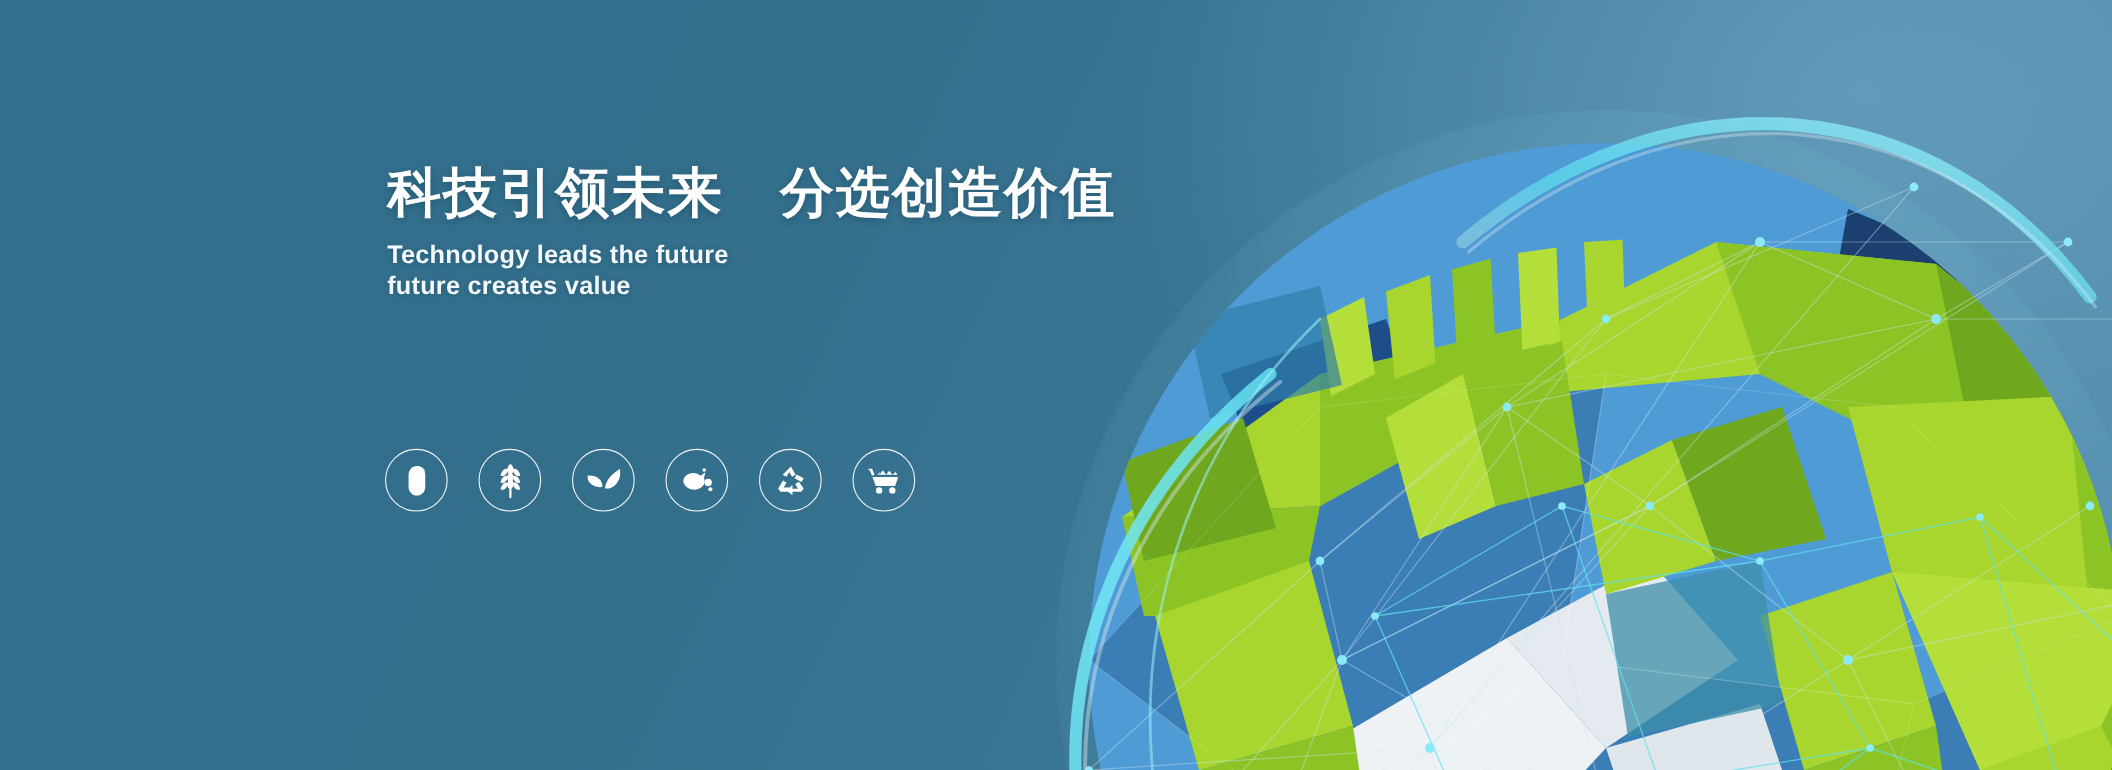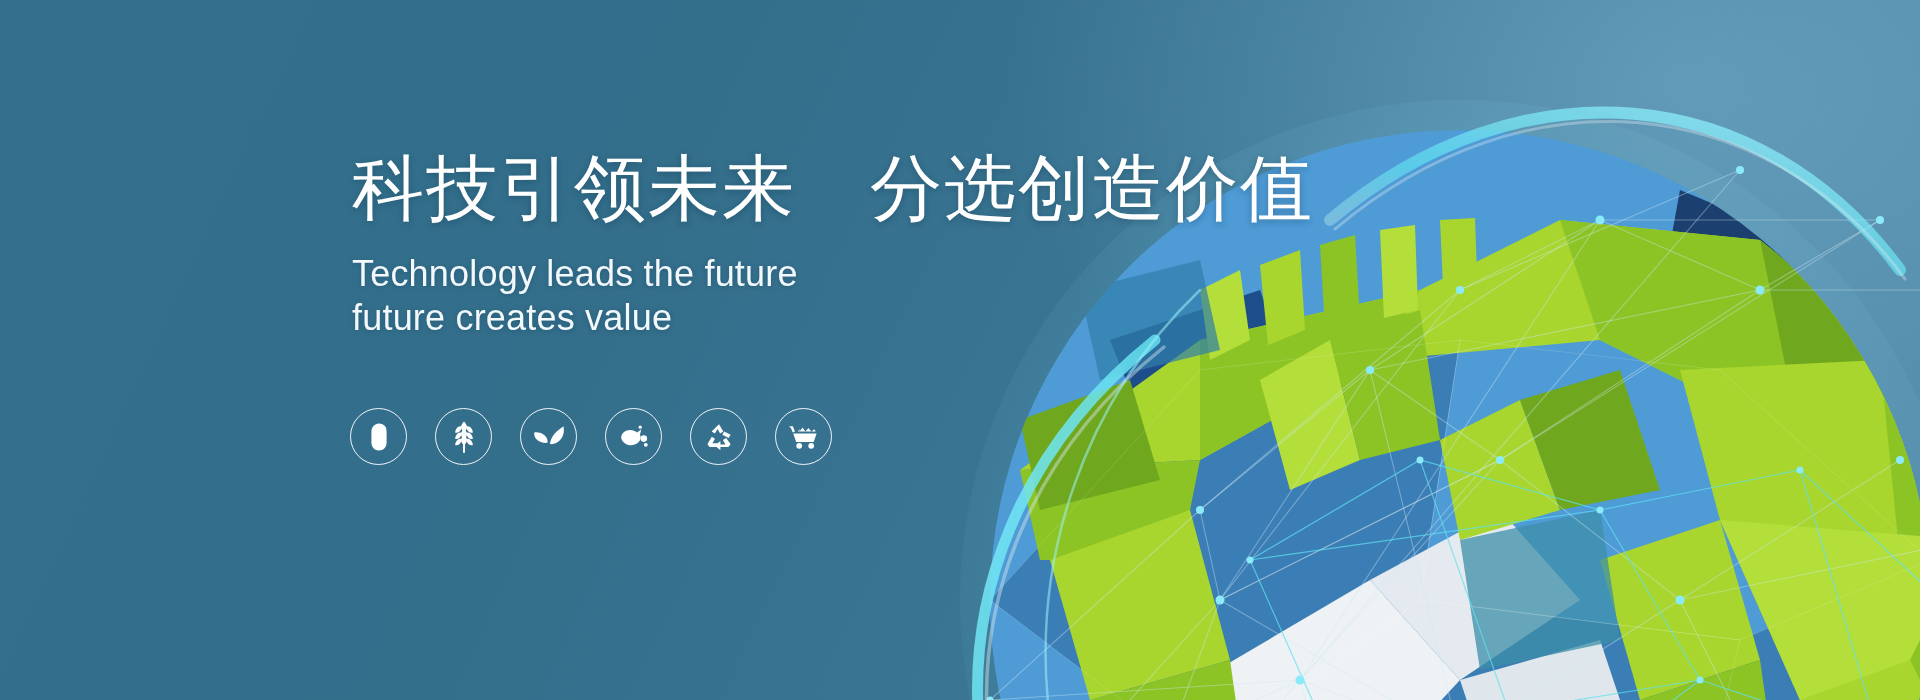--- a/index.html
+++ b/index.html
@@ -26,34 +26,34 @@
   }
   .globe-stage svg { display:block; width:100%; height:100%; }
 
   
   .copy {
     position:absolute;
     left:352px; top:150px;
     width:760px;
   }
   .headline {
-    font-size:72px;
+    font-size:49px;
     line-height:1.08;
     color:#ffffff;
-    font-weight:400;
+    font-weight:700;
     letter-spacing:2px;
     white-space:nowrap;
     text-shadow:0 2px 7px rgba(10,45,65,0.33);
   }
   .subline {
-    margin-top:24px;
-    font-size:36px;
+    margin-top:14px;
+    font-size:23px;
     line-height:1.23;
     color:#f2f8fb;
-    font-weight:400;
+    font-weight:700;
     letter-spacing:0.2px;
     text-shadow:0 1px 5px rgba(10,45,65,0.28);
   }
   .subline span { display:block; }
 
   
   .icon-row {
     position:absolute;
     left:350px; top:408px;
     display:flex;

